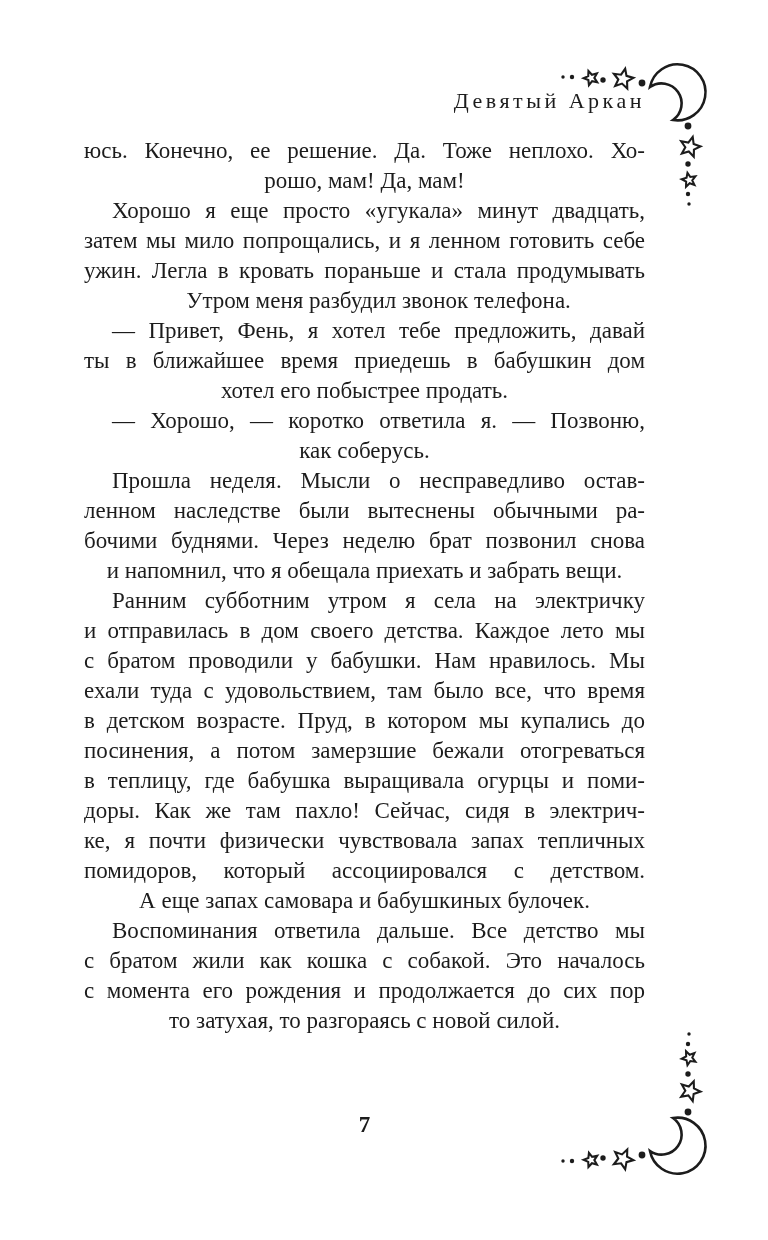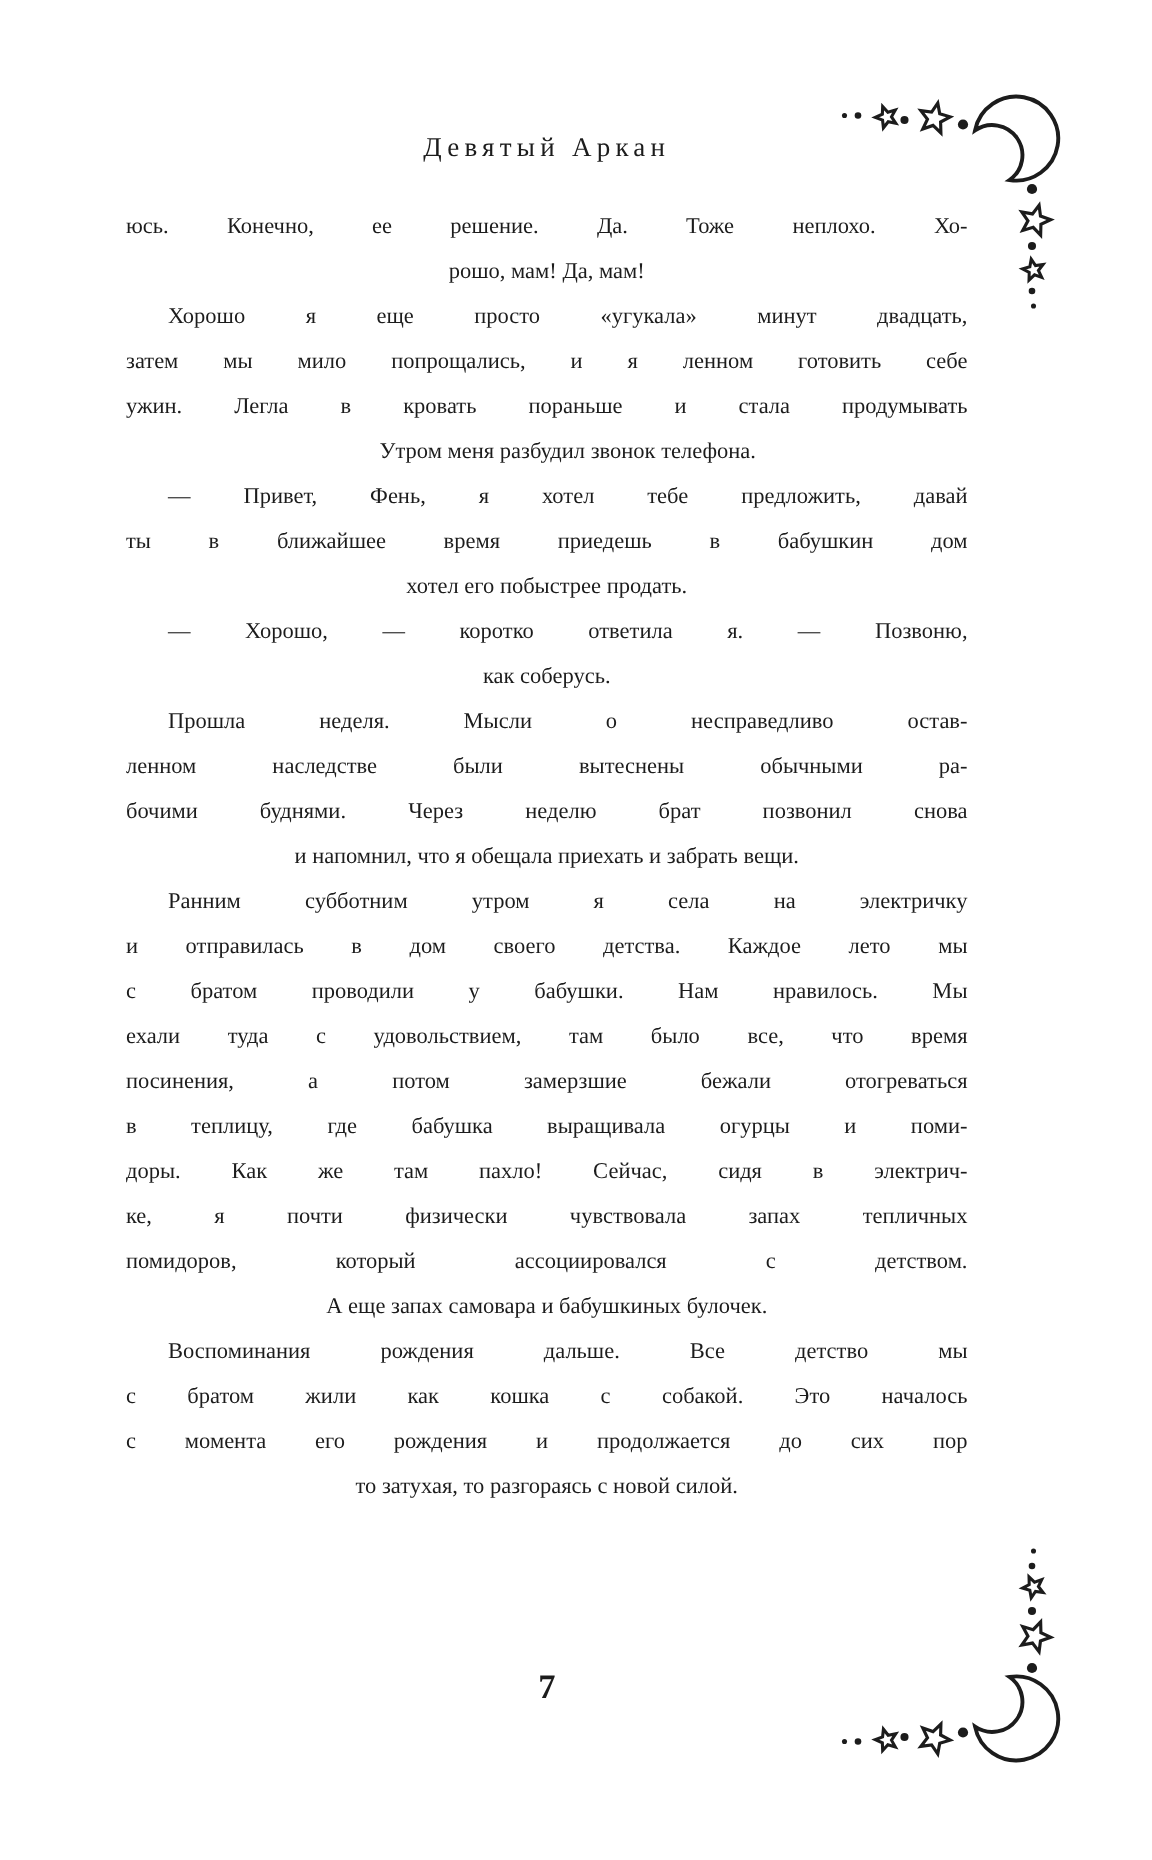--- a/index.html
+++ b/index.html
@@ -10,31 +10,31 @@
     background: #ffffff;
     color: #1c1c1c;
     font-family: "Liberation Serif", "DejaVu Serif", serif;
     overflow: hidden;
   }
   .running-head {
     position: absolute;
     left: 84px;
     top: 88px;
     width: 561px;
-    text-align: center;
-    font-size: 18px;
+    text-align: right;
+    font-size: 22px;
     letter-spacing: 3.5px;
     white-space: nowrap;
   }
   .text-block {
     position: absolute;
     left: 84px;
     top: 136px;
     width: 561px;
-    font-size: 15px;
+    font-size: 23px;
     line-height: 30px;
   }
   .para { margin: 0; }
   .line { width: 100%; }
   .line.just { text-align: justify; text-align-last: justify; }
   .line.last { text-align: center; }
   .line.first { text-indent: 28px; }
   .page-number {
     position: absolute;
     left: 84px;
@@ -129,29 +129,30 @@
         <div class="line just first">Прошла неделя. Мысли о несправедливо остав-</div>
         <div class="line just">ленном наследстве были вытеснены обычными ра-</div>
         <div class="line just">бочими буднями. Через неделю брат позвонил снова</div>
         <div class="line last">и напомнил, что я обещала приехать и забрать вещи.</div>
       </div>
       <div class="para">
         <div class="line just first">Ранним субботним утром я села на электричку</div>
         <div class="line just">и отправилась в дом своего детства. Каждое лето мы</div>
         <div class="line just">с братом проводили у бабушки. Нам нравилось. Мы</div>
         <div class="line just">ехали туда с удовольствием, там было все, что время</div>
+        <div class="line just">в детском возрасте. Пруд, в котором мы купались до</div>
         <div class="line just">посинения, а потом замерзшие бежали отогреваться</div>
         <div class="line just">в теплицу, где бабушка выращивала огурцы и поми-</div>
         <div class="line just">доры. Как же там пахло! Сейчас, сидя в электрич-</div>
         <div class="line just">ке, я почти физически чувствовала запах тепличных</div>
         <div class="line just">помидоров, который ассоциировался с детством.</div>
         <div class="line last">А еще запах самовара и бабушкиных булочек.</div>
       </div>
       <div class="para">
-        <div class="line just first">Воспоминания рождения дальше. Все детство мы</div>
+        <div class="line just first">Воспоминания ответила дальше. Все детство мы</div>
         <div class="line just">с братом жили как кошка с собакой. Это началось</div>
         <div class="line just">с момента его рождения и продолжается до сих пор</div>
         <div class="line last">то затухая, то разгораясь с новой силой.</div>
       </div>
     </div>
 
   <div class="page-number">7</div>
 
 </div>
 

